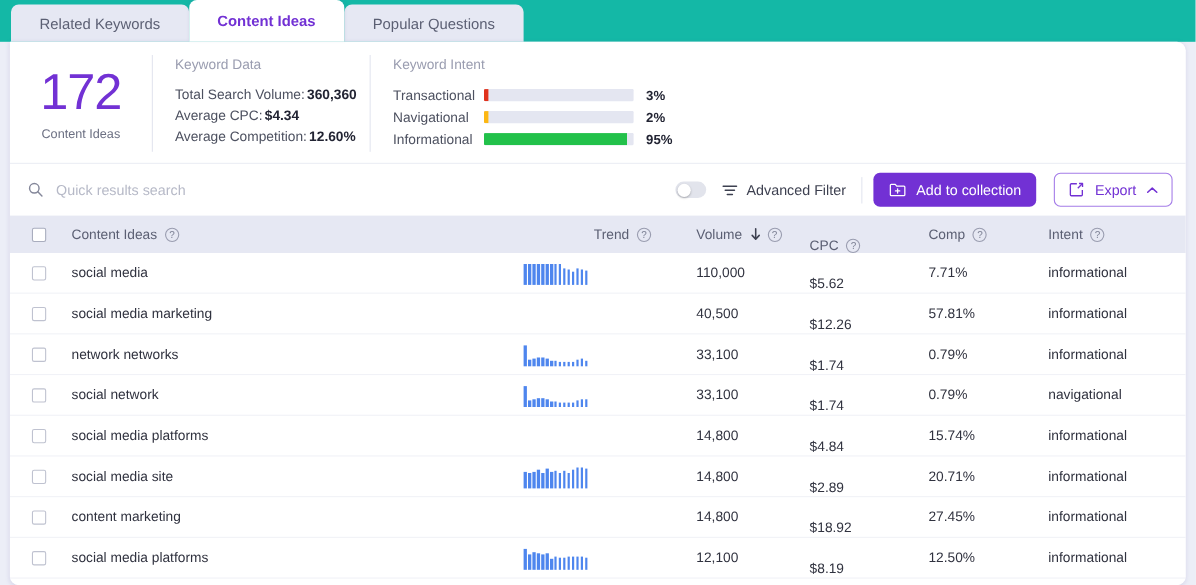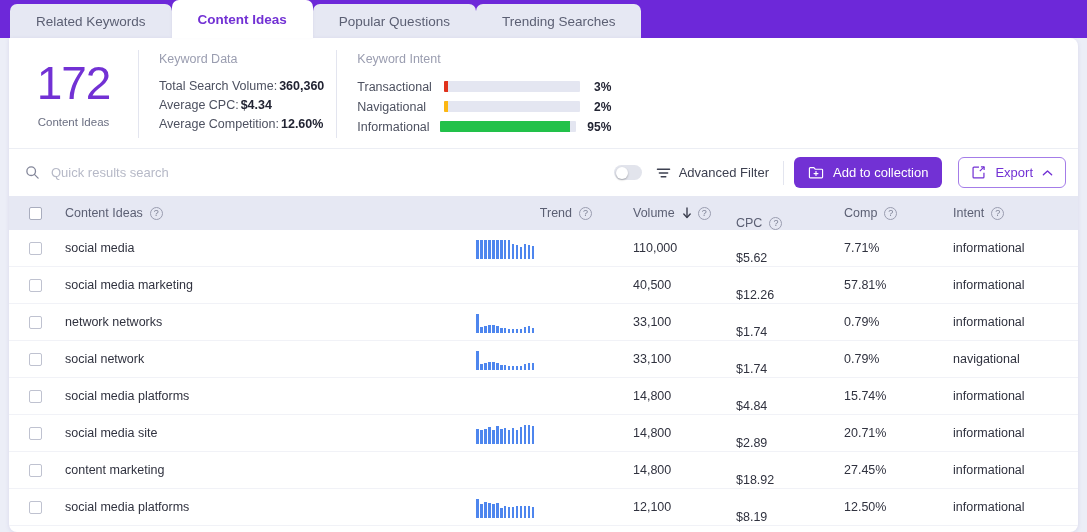--- a/index.html
+++ b/index.html
@@ -14,21 +14,21 @@
 
   .app { position: relative; width: 1087px; height: 532px; }
 
   
   .tabbar {
     position: relative;
     height: 38px;
     padding-left: 10px;
     display: flex;
     align-items: flex-end;
-    background: #6d28d9;
+    background: #14b8a6;
   }
   .tab {
     height: 34px;
     padding: 0 26px;
     display: flex; align-items: center; justify-content: center;
     font-size: 13.5px;
     color: #5b5f73;
     background: #e6e8f3;
     border-radius: 7px 7px 0 0;
     cursor: pointer;
@@ -95,21 +95,20 @@
     line-height: 19px;
     white-space: nowrap;
   }
   .kd-row b { color: #222433; font-weight: bold; margin-left: 2px; }
 
   
   .intent-row {
     display: flex; align-items: center;
     height: 19px; margin-bottom: 1px;
     white-space: nowrap;
-    justify-content: space-between;
   }
   .intent-name {
     width: 83px;
     font-size: 12.5px;
     color: #4d5160;
   }
   .intent-track {
     width: 136px; height: 11px;
     background: #e4e6f1;
     border-radius: 1px;
@@ -260,23 +259,20 @@
 
   <div class="tabbar">
       <div class="tab">
         <span>Related Keywords</span>
       </div>
       <div class="tab active">
         <span>Content Ideas</span>
       </div>
       <div class="tab">
         <span>Popular Questions</span>
-      </div>
-      <div class="tab">
-        <span>Trending Searches</span>
       </div>
     </div>
 
   <div class="card">
 
     <div class="summary">
 
       <div class="sum-count">
         <div class="num">172</div>
         <div class="lbl">Content Ideas</div>

